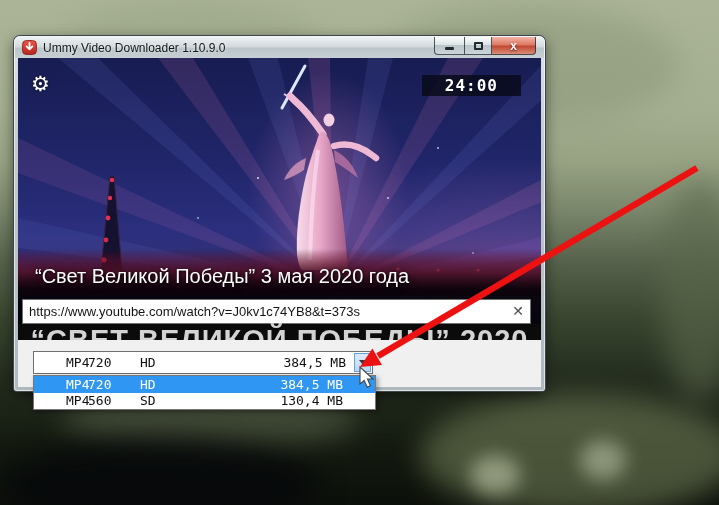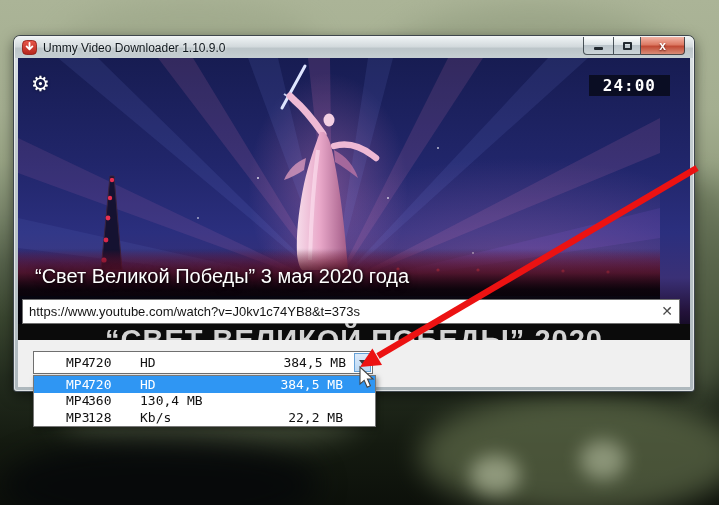--- a/index.html
+++ b/index.html
@@ -14,21 +14,21 @@
   .b1 { left:380px; top:5px;  width:300px; height:120px; background:#7e8a6d; opacity:.35; }
   .b2 { left:60px;  top:0px;  width:260px; height:90px;  background:#8d987a; opacity:.3; }
   .b3 { left:420px; top:395px; width:320px; height:120px; background:#77855c; opacity:.55; }
   .b4 { left:60px;  top:390px; width:300px; height:60px;  background:#6b765a; opacity:.45; }
   .b5 { left:0px;   top:440px; width:320px; height:90px;  background:#06080a; opacity:.85; }
   .b6 { left:470px; top:455px; width:50px;  height:40px;  background:#d7dfc0; opacity:.5; filter:blur(9px); }
   .b7 { left:580px; top:440px; width:46px;  height:40px;  background:#cdd6b8; opacity:.5; filter:blur(9px); }
   .b8 { left:660px; top:180px; width:80px;  height:220px; background:#5c684c; opacity:.6; }
 
   
-  .window { position:absolute; left:14px; top:36px; width:680px; height:355px;
+  .window { position:absolute; left:14px; top:36px; width:531px; height:355px;
     border-radius:6px 6px 3px 3px;
     background:linear-gradient(180deg,#dfe5e8 0%,#c2cbcf 30%,#aeb8bd 100%);
     box-shadow:0 0 0 1px #3f474d, 0 4px 14px rgba(0,0,0,.55), inset 0 0 0 1px rgba(255,255,255,.6);
   }
   .titlebar { position:absolute; left:1px; right:1px; top:1px; height:21px;
     border-radius:5px 5px 0 0;
     background:linear-gradient(180deg,#eef2f4 0%,#d3dadd 45%,#bcc5c9 55%,#c6cfd3 100%);
     display:flex; align-items:center; }
   .app-icon { width:15px; height:15px; margin:0 6px 0 7px; flex:0 0 auto; }
   .title-text { font-size:12px; color:#10181d; text-shadow:0 0 3px rgba(255,255,255,.9); white-space:nowrap; }
@@ -47,21 +47,21 @@
   .glyph-close { color:#fff; font-size:12px; font-weight:bold; text-shadow:0 1px 2px rgba(60,0,0,.8); line-height:1; }
 
   
   .content { position:absolute; left:4px; right:4px; top:22px; bottom:4px; }
   .video { position:absolute; left:0; right:0; top:0; height:282px; overflow:hidden;
     background:linear-gradient(180deg,#171c52 0%,#21266b 38%,#2b2f7e 62%,#3a3076 78%,#23123a 90%,#090614 100%); }
   .video-art { position:absolute; left:0; top:0; }
 
   .gear { position:absolute; left:13px; top:14px; font-size:21px; color:#ffffff; text-shadow:0 0 3px rgba(0,0,0,.6); }
   .duration { position:absolute; right:20px; top:17px; background:rgba(8,10,26,.85); color:#fff;
-    font-family:"DejaVu Sans Mono", monospace; font-weight:bold; font-size:16px; padding:1px 14px; letter-spacing:1px; }
+    font-family:"DejaVu Sans Mono", monospace; font-weight:bold; font-size:16px; padding:1px 23px; letter-spacing:1px; }
   .overlay-title { position:absolute; left:17px; top:207px; color:#ffffff; font-size:20px;
     text-shadow:1px 1px 3px rgba(0,0,0,.9), 0 0 8px rgba(0,0,0,.5); white-space:nowrap; }
 
   .url-row { position:absolute; left:4px; right:10px; top:241px; height:25px; }
   .url-input { width:100%; height:100%; border:1px solid #6f6f6f; background:#fff; color:#141414;
     font-family:"Liberation Sans", sans-serif; font-size:13px; padding:0 26px 0 6px; outline:none; }
   .clear-x { position:absolute; right:7px; top:4px; color:#4a4a4a; font-size:14px; cursor:pointer; }
 
   .big-caption { position:absolute; left:0; right:0; top:266px; height:16px; background:#0b0b0b; }
   .big-caption span { position:absolute; left:0; right:0; top:0; text-align:center; color:#d3d3d3;
@@ -255,28 +255,23 @@
 
 <div class="dropdown">
   <div class="opt selected">
     <span class="col-format">MP4</span>
     <span class="col-quality">720</span>
     <span class="col-unit">HD</span>
     <span class="col-size">384,5 MB</span>
   </div>
   <div class="opt">
     <span class="col-format">MP4</span>
-    <span class="col-quality">360</span>
+    <span class="col-quality">560</span>
+    <span class="col-unit">SD</span>
     <span class="col-size">130,4 MB</span>
-  </div>
-  <div class="opt">
-    <span class="col-format">MP3</span>
-    <span class="col-quality">128</span>
-    <span class="col-unit">Kb/s</span>
-    <span class="col-size">22,2 MB</span>
   </div>
 </div>
 
 <svg class="anno">
   <line x1="697" y1="168" x2="378" y2="356" stroke="#ec1212" stroke-width="6.5"></line>
   <polygon points="360,367 372.4,348.6 382.0,365.0" fill="#ec1212"></polygon>
 </svg>
 
 <svg class="cursor-svg" width="20" height="26">
   <path d="M2,1 L2,18 L6.2,14.4 L9.2,21.2 L12.4,19.7 L9.5,13 L15,13 Z" fill="#fff" stroke="#444" stroke-width="1.1"></path>

